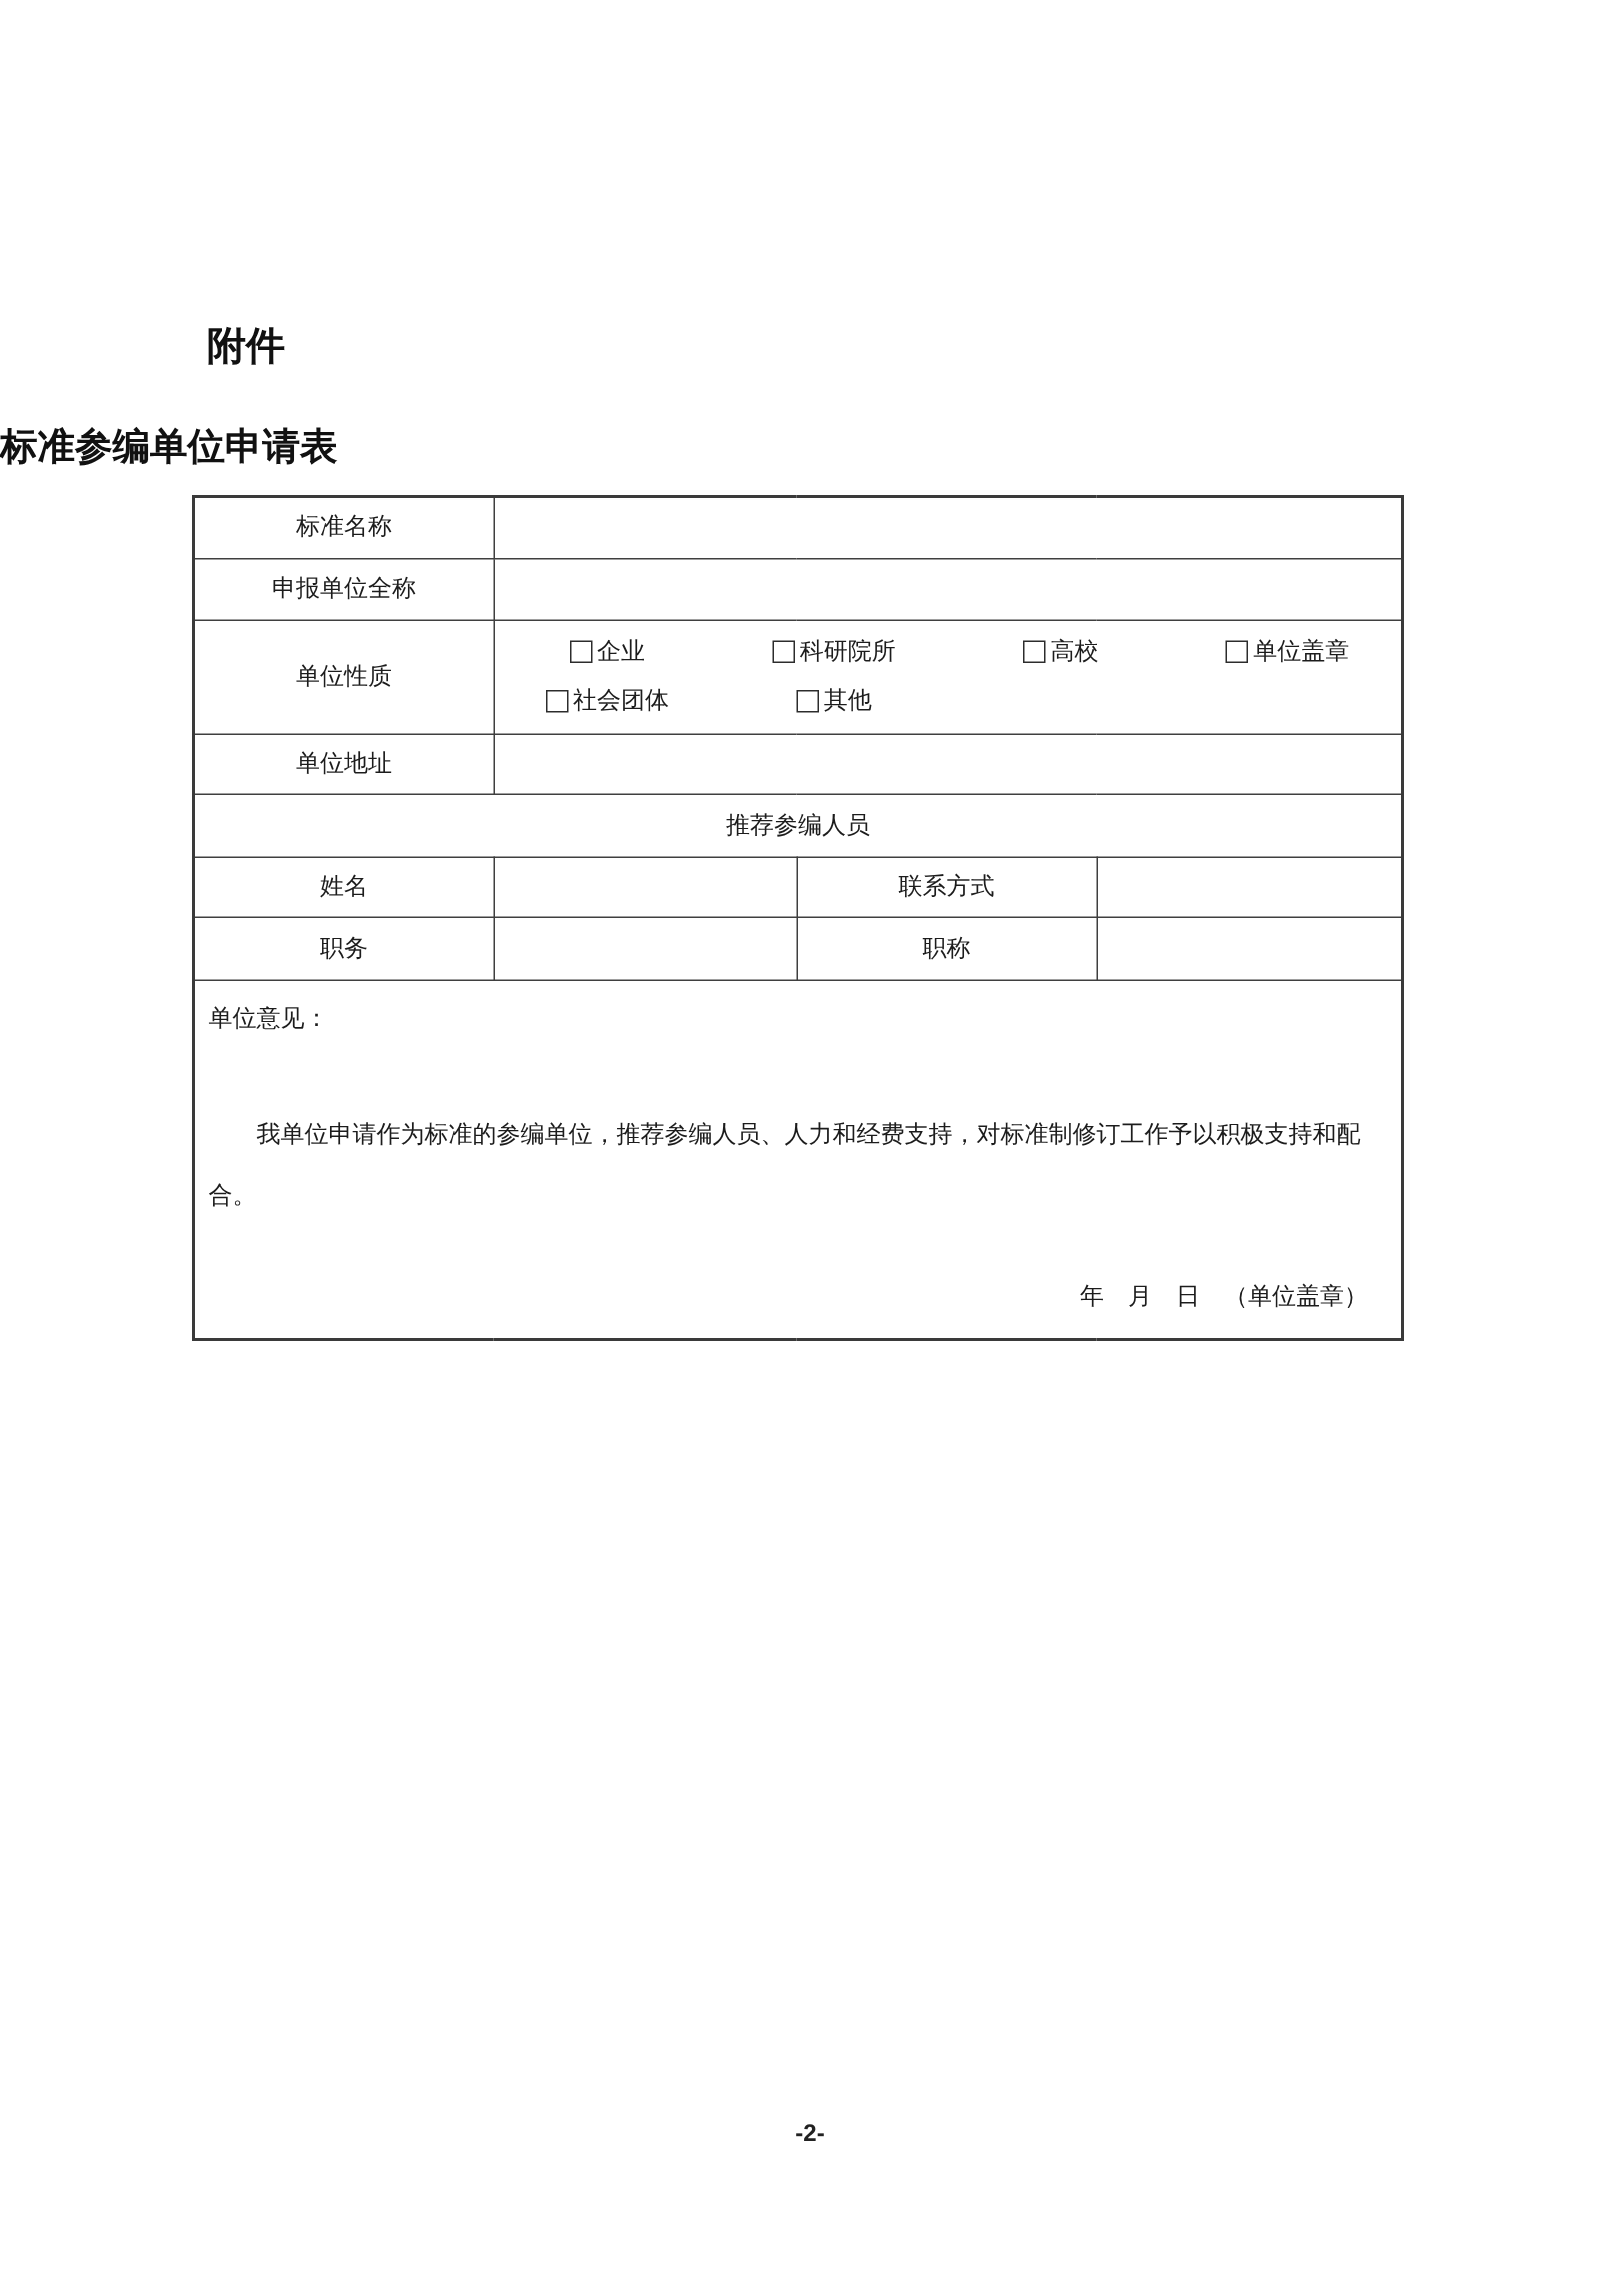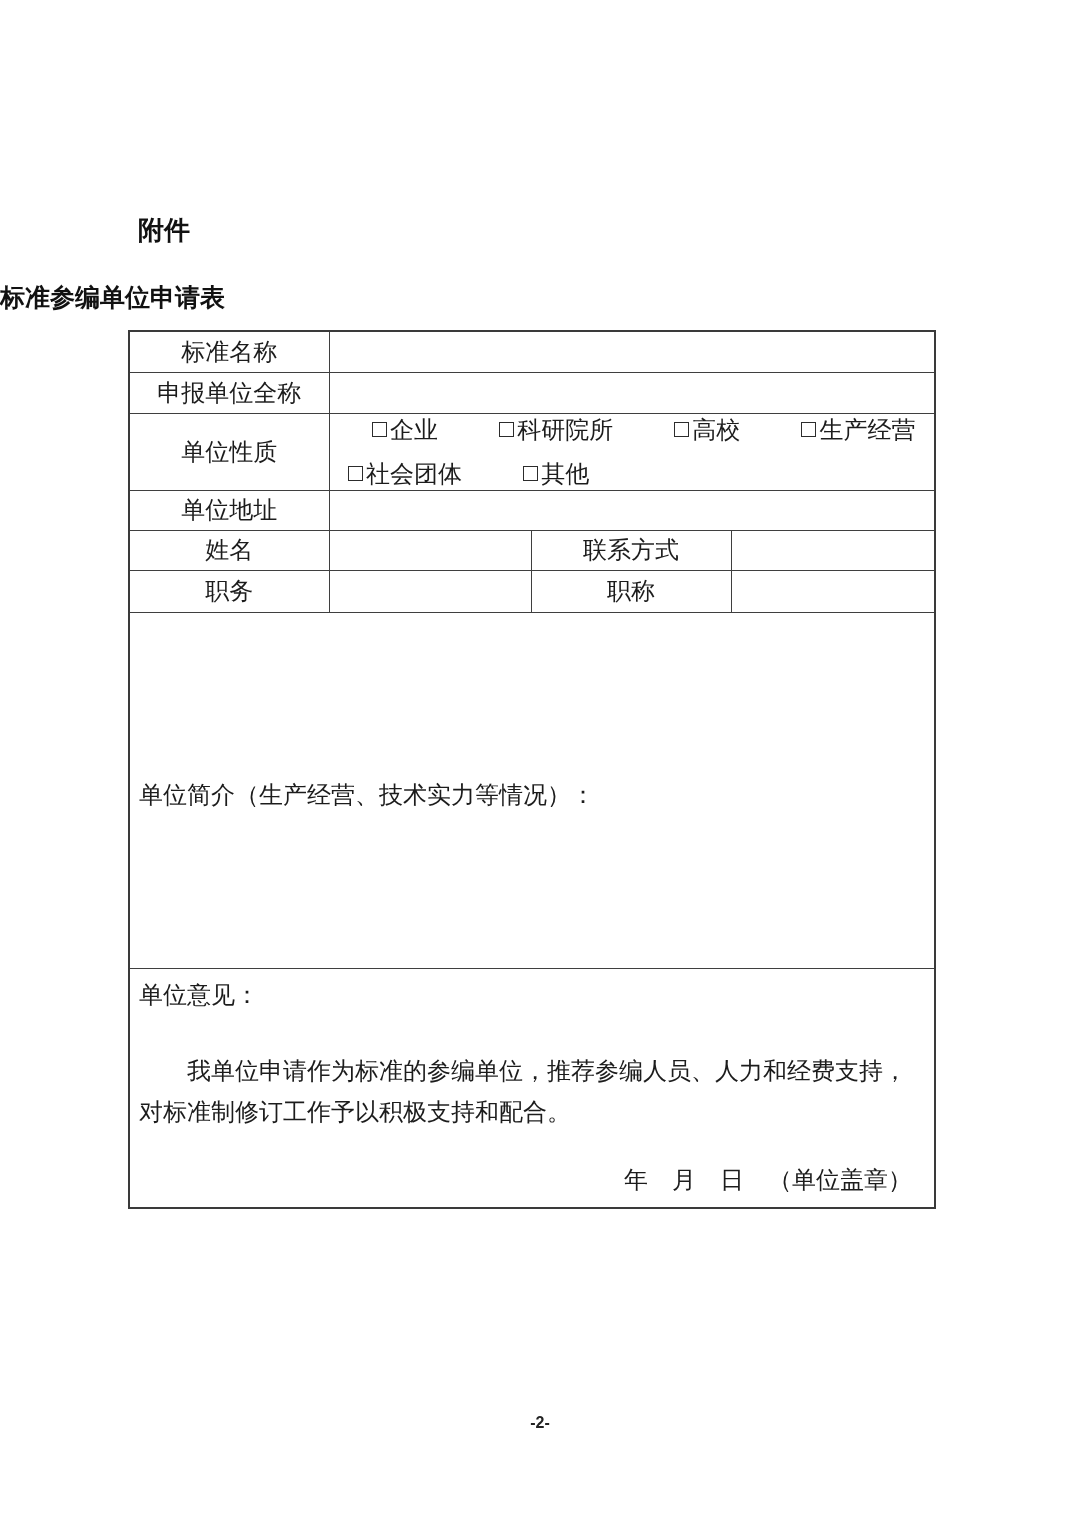--- a/index.html
+++ b/index.html
@@ -41,21 +41,21 @@
     position: absolute;
     left: 128px;
     top: 330px;
     width: 806px;
     border-collapse: collapse;
     table-layout: fixed;
     border: 2px solid #3a3a3a;
   }
   .form-table td {
     border: 1px solid #3f3f3f;
-    font-size: 24px;
+    font-size: 16px;
     color: #1c1c1c;
     vertical-align: middle;
     overflow: hidden;
   }
   .label-cell { text-align: center; }
   .input-cell { background: #ffffff; }
 
   tr.h41 td { height: 41px; }
   tr.h42 td { height: 42px; }
   tr.h40 td { height: 40px; }
@@ -167,61 +167,58 @@
           <span class="cb-option">
             <span class="cb-box"></span>
             <span>科研院所</span>
           </span>
           <span class="cb-option">
             <span class="cb-box"></span>
             <span>高校</span>
           </span>
           <span class="cb-option">
             <span class="cb-box"></span>
-            <span>生产经营</span>
+            <span>单位盖章</span>
           </span>
           <span class="cb-option">
             <span class="cb-box"></span>
             <span>社会团体</span>
           </span>
           <span class="cb-option">
             <span class="cb-box"></span>
             <span>其他</span>
           </span>
         </div>
       </td>
     </tr>
 
 
     <tr class="h40">
       <td class="label-cell">单位地址</td>
       <td class="input-cell" colspan="3"></td>
     </tr>
 
+    <tr class="h42">
+      <td class="section-header-cell" colspan="4">推荐参编人员</td>
+    </tr>
 
     <tr class="h40">
       <td class="label-cell">姓名</td>
       <td class="input-cell"></td>
       <td class="label-cell">联系方式</td>
       <td class="input-cell"></td>
     </tr>
 
     <tr class="h42">
       <td class="label-cell">职务</td>
       <td class="input-cell"></td>
       <td class="label-cell">职称</td>
       <td class="input-cell"></td>
     </tr>
 
-    <tr class="h356">
-      <td class="profile-cell" colspan="4">
-        <span>单位简介（生产经营、技术实力等情况）：</span>
-        <span></span>
-      </td>
-    </tr>
 
     <tr class="h238">
       <td class="opinion-cell" colspan="4">
         <div class="opinion-inner">
           <div class="opinion-label">单位意见：</div>
           <div class="opinion-statement">我单位申请作为标准的参编单位，推荐参编人员、人力和经费支持，对标准制修订工作予以积极支持和配合。</div>
           <div class="opinion-signature">年　月　日　（单位盖章）</div>
         </div>
       </td>
     </tr>

